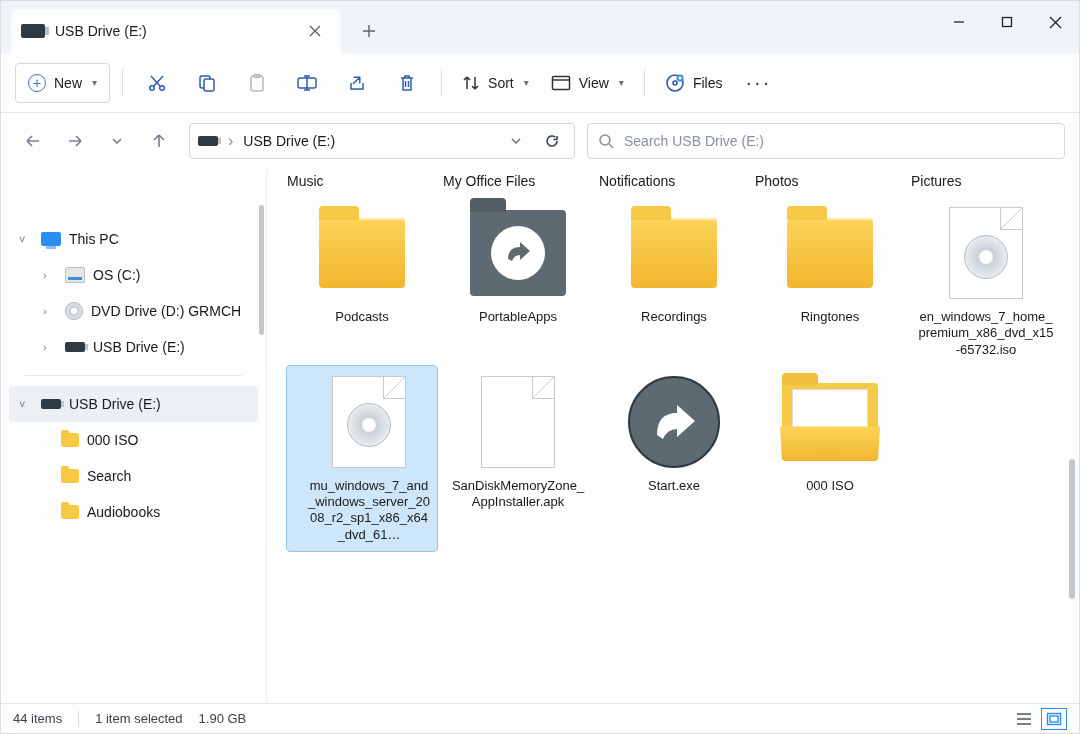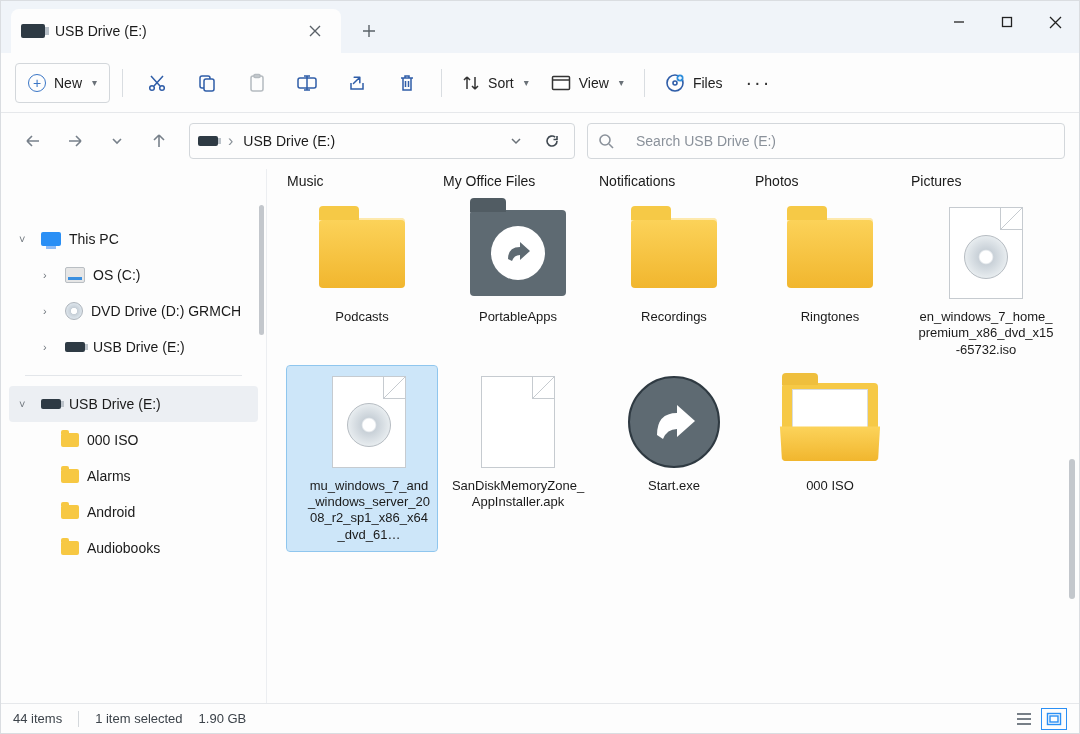--- a/index.html
+++ b/index.html
@@ -20,21 +20,21 @@
 .tb-new .plus { width: 18px; height: 18px; border: 1.5px solid #3a76c6; border-radius: 50%; display: flex; align-items: center; justify-content: center; color: #3a76c6; font-size: 14px; line-height: 1; }
 .tb-sep { width: 1px; height: 28px; background: #d9dde1; margin: 0 6px; }
 .caret { font-size: 10px; color: #6a7178; margin-left: 2px; }
 .tb-label { font-size: 14px; color: #222; }
 .navbar { height: 56px; background: #fdfdfd; display: flex; align-items: center; padding: 0 14px; gap: 6px; }
 .nav-btn { width: 36px; height: 36px; display: flex; align-items: center; justify-content: center; color: #77808a; cursor: pointer; }
 .addr { flex: 1; height: 36px; border: 1px solid #d3d7db; border-radius: 4px; display: flex; align-items: center; padding: 0 8px; gap: 10px; margin: 0 6px; }
 .addr .sep { color: #8a9299; }
 .addr .caret-box { margin-left: auto; color: #6a7178; padding: 0 6px; }
 .addr .refresh { color: #3f4850; padding: 0 6px; cursor: pointer; }
-.search { width: 478px; height: 36px; border: 1px solid #d3d7db; border-radius: 4px; display: flex; align-items: center; padding: 0 10px; gap: 22px; color: #8a919a; }
+.search { width: 478px; height: 36px; border: 1px solid #d3d7db; border-radius: 4px; display: flex; align-items: center; padding: 0 10px; gap: 10px; color: #8a919a; }
 .search input { border: none; outline: none; flex: 1; font-size: 14px; color: #333; background: transparent; }
 .search input::placeholder { color: #8a919a; }
 .body { flex: 1; display: flex; background: #fdfdfd; overflow: hidden; }
 .sidebar { width: 266px; border-right: 1px solid #eceef1; display: flex; flex-direction: column; padding: 8px 0; overflow: hidden; position: relative; }
 .tree { padding: 0 8px; position: relative; }
 .tree-scroll { position: absolute; right: 2px; top: 28px; width: 5px; height: 130px; background: #c3c7cc; border-radius: 3px; }
 .tree-item { height: 36px; display: flex; align-items: center; gap: 8px; padding-left: 10px; border-radius: 4px; font-size: 14px; cursor: pointer; }
 .tree-item.l2 { padding-left: 34px; }
 .tree-item.l3 { padding-left: 52px; }
 .tree-item.sel { background: #eceff3; }
@@ -266,25 +266,21 @@
           <span class="tree-caret">˅</span>
           <span class="ic ic-usb"></span>
           <span>USB Drive (E:)</span>
         </div>
         <div class="tree-item l3">
           <span class="ic ic-folder"></span>
           <span>000 ISO</span>
         </div>
         <div class="tree-item l3">
           <span class="ic ic-folder"></span>
-          <span>Alarms</span>
-        </div>
-        <div class="tree-item l3">
-          <span class="ic ic-folder"></span>
-          <span>Android</span>
+          <span>Search</span>
         </div>
         <div class="tree-item l3">
           <span class="ic ic-folder"></span>
           <span>Audiobooks</span>
         </div>
       </div>
     </div>
 
     <div class="content">
       <div class="content-scroll"></div>

